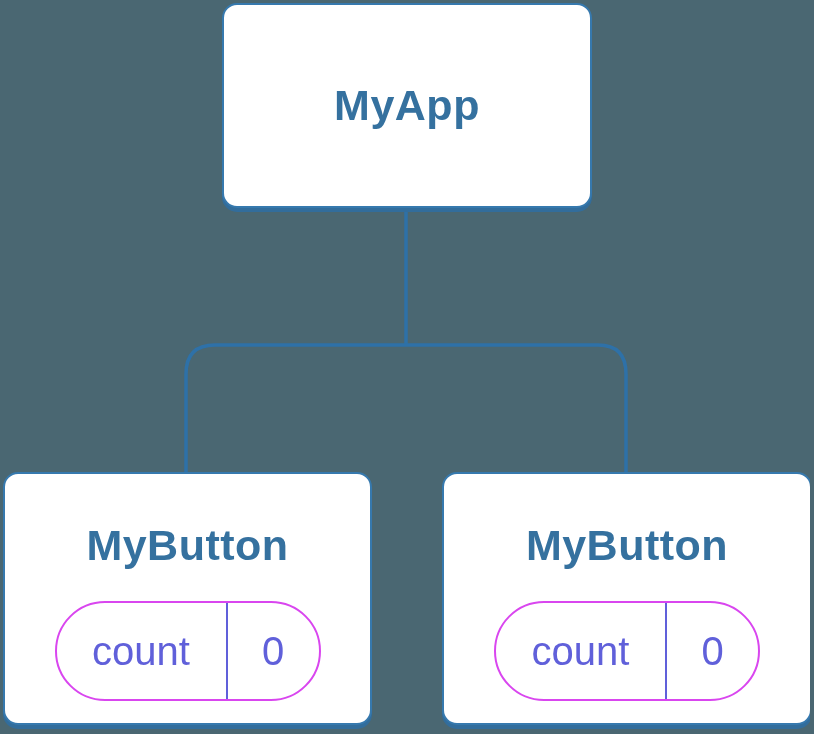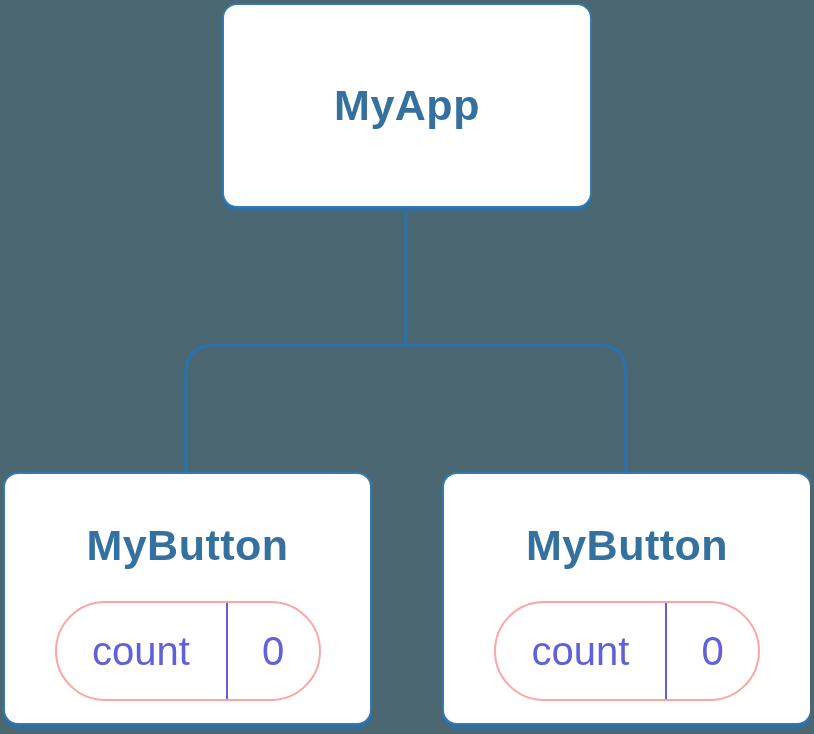--- a/index.html
+++ b/index.html
@@ -65,21 +65,21 @@
   }
   .card-child-left .node-title,
   .card-child-right .node-title {
     margin-top: 24px;
   }
   .state-pill {
     box-sizing: border-box;
     margin-top: 30px;
     width: 266px;
     height: 100px;
-    border: 2px solid #fca5a5;
+    border: 2px solid #d946ef;
     border-radius: 50px;
     display: flex;
     align-items: stretch;
     overflow: hidden;
     background: #ffffff;
   }
   .state-key {
     flex: 1;
     display: flex;
     align-items: center;

